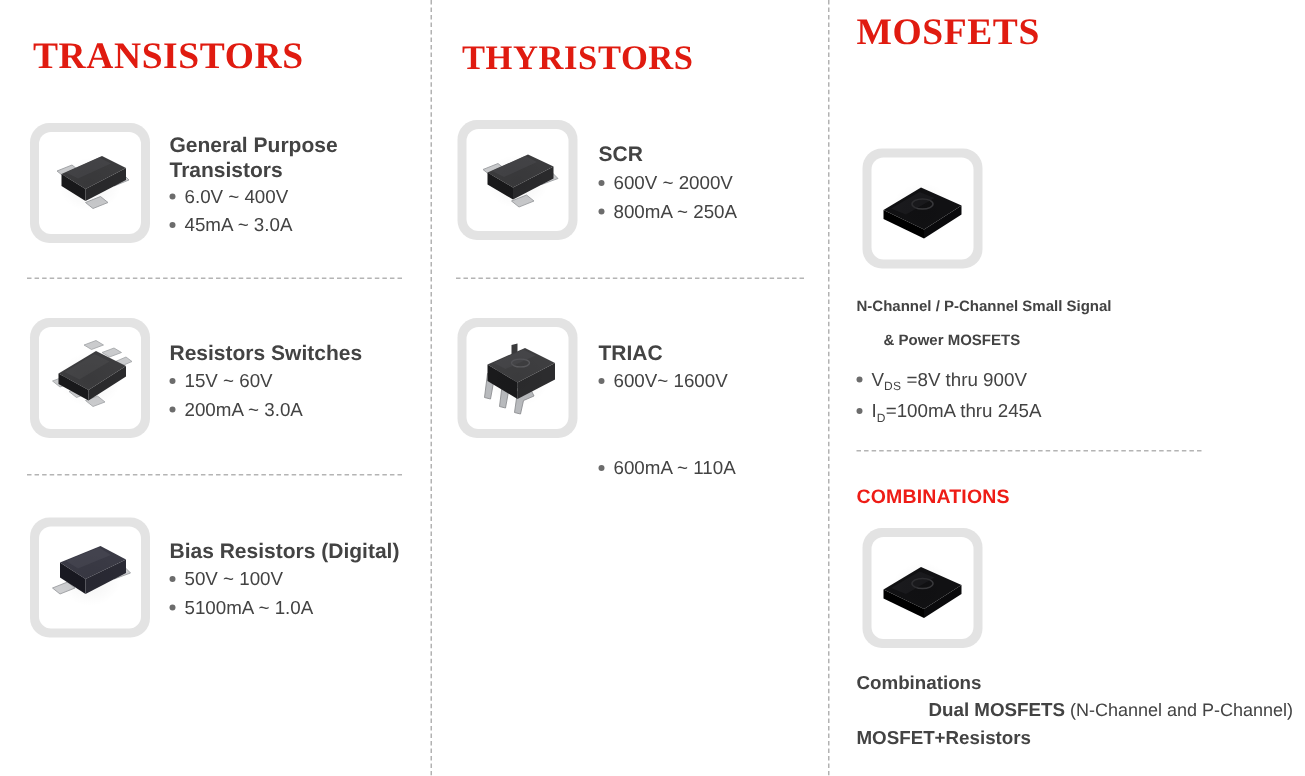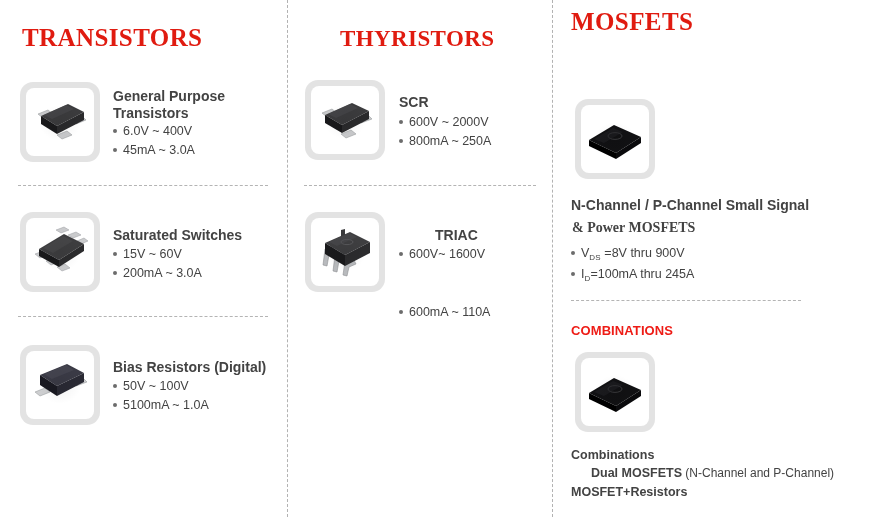--- a/index.html
+++ b/index.html
@@ -140,21 +140,21 @@
 
   .hdivider {
     position: absolute;
     height: 0;
     border-top: 1px dashed #b4b4b4;
   }
 
   
   .mos-head {
     position: absolute;
-    font-size: 14px;
+    font-size: 10px;
     font-weight: bold;
     color: #434343;
     line-height: 18px;
     white-space: nowrap;
   }
   .combo-line {
     position: absolute;
     font-size: 12.5px;
     color: #434343;
     line-height: 18px;
@@ -220,21 +220,21 @@
               <path d="M20 43 L28 40 L33 44 L25 47 Z" fill="#cacbcd" stroke="#9b9da0" stroke-width="0.5"></path>
               <path d="M31 49 L39 46 L44 50 L36 53 Z" fill="#cacbcd" stroke="#9b9da0" stroke-width="0.5"></path>
               <path d="M13 31 L38 16 L58 26 L33 42 Z" fill="#3d3d3f"></path>
               <path d="M13 31 L33 42 L33 49 L13 38 Z" fill="#19191b"></path>
               <path d="M33 42 L58 26 L58 33 L33 49 Z" fill="#2b2b2d"></path>
               <path d="M17 30 L37 18 L47 23 L27 35 Z" fill="#4d4d50" opacity="0.5"></path>
             </g>
           </svg>
         </div>
       </div>
-      <div class="ptext ptitle" style="left:113px; top:227px;">Saturated Switches</div>
+      <div class="ptext ptitle" style="left:113px; top:227px;">Resistors Switches</div>
       <div class="ptext pbullet" style="left:113px; top:245px;">
         <span class="dot"></span><span>15V ~ 60V</span>
       </div>
       <div class="ptext pbullet" style="left:113px; top:264px;">
         <span class="dot"></span><span>200mA ~ 3.0A</span>
       </div>
     </div>
 
     <div class="hdivider" style="left:18px; top:316px; width:250px;"></div>
 
@@ -258,21 +258,21 @@
         <span class="dot"></span><span>50V ~ 100V</span>
       </div>
       <div class="ptext pbullet" style="left:113px; top:396px;">
         <span class="dot"></span><span>5100mA ~ 1.0A</span>
       </div>
     </div>
   </div>
 
   <div class="col col-thyristors">
 
-    <div class="section-title" style="left:20px; top:26px; font-size:23px;margin-left:32px;">THYRISTORS</div>
+    <div class="section-title" style="left:20px; top:26px; font-size:23px;">THYRISTORS</div>
 
     <div class="prod">
       <div class="thumb" style="left:17px; top:80px;">
         <div class="thumb-inner">
           <svg class="pkg" viewBox="0 0 68 68" xmlns="http://www.w3.org/2000/svg">
             <g>
               <path d="M11 27 L21 23 L26 27 L16 31 Z" fill="#c8c9cb" stroke="#9b9da0" stroke-width="0.6"></path>
               <path d="M30 48 L40 44 L45 48 L35 52 Z" fill="#c8c9cb" stroke="#9b9da0" stroke-width="0.6"></path>
               <path d="M46 33 L57 29 L61 33 L50 37 Z" fill="#c8c9cb" stroke="#9b9da0" stroke-width="0.6"></path>
               <path d="M14 29 L41 17 L58 25 L31 39 Z" fill="#3b3b3d"></path>
@@ -308,21 +308,21 @@
 
               <path d="M14 25 L39 14 L59 24 L34 37 Z" fill="#3e3e40"></path>
               <path d="M14 25 L34 37 L34 48 L14 36 Z" fill="#1a1a1c"></path>
               <path d="M34 37 L59 24 L59 35 L34 48 Z" fill="#2c2c2e"></path>
               <ellipse cx="36" cy="24" rx="6" ry="2.6" fill="none" stroke="#5a5a5d" stroke-width="0.9"></ellipse>
               <path d="M18 24 L38 15 L46 19 L26 28 Z" fill="#4e4e51" opacity="0.45"></path>
             </g>
           </svg>
         </div>
       </div>
-      <div class="ptext ptitle" style="left:111px; top:227px;margin-left:36px;">TRIAC</div>
+      <div class="ptext ptitle" style="left:111px; top:227px;">TRIAC</div>
       <div class="ptext pbullet" style="left:111px; top:245px;">
         <span class="dot"></span><span>600V~ 1600V</span>
       </div>
       <div class="ptext pbullet" style="left:111px; top:264px;margin-top:39px;">
         <span class="dot"></span><span>600mA ~ 110A</span>
       </div>
     </div>
   </div>
 
   <div class="col col-mosfets">
@@ -337,21 +337,21 @@
               <path d="M8 35 L33 20 L60 32 L35 48 Z" fill="#111113"></path>
               <path d="M8 35 L35 48 L35 54 L8 41 Z" fill="#000000"></path>
               <path d="M35 48 L60 32 L60 38 L35 54 Z" fill="#0a0a0c"></path>
               <ellipse cx="34" cy="31" rx="7" ry="3.4" fill="none" stroke="#3a3a3d" stroke-width="1"></ellipse>
               <path d="M13 34 L32 23 L42 27 L23 38 Z" fill="#242427" opacity="0.5"></path>
             </g>
           </svg>
         </div>
       </div>
       <div class="mos-head" style="left:18px; top:196px;">N-Channel / P-Channel Small Signal</div>
-      <div class="mos-head" style="left:19px; top:219px;font-family:Liberation Serif, serif;">&amp; Power MOSFETS</div>
+      <div class="mos-head" style="left:36px; top:219px;">&amp; Power MOSFETS</div>
 
       <div class="ptext pbullet" style="left:18px; top:244px;">
         <span class="dot"></span><span>V</span><sub>DS</sub><span> =8V thru 900V</span>
       </div>
       <div class="ptext pbullet" style="left:18px; top:265px;">
         <span class="dot"></span><span>I</span><sub>D</sub><span>=100mA thru 245A</span>
       </div>
     </div>
 
     <div class="hdivider" style="left:18px; top:300px; width:230px;"></div>
@@ -368,21 +368,21 @@
               <path d="M35 48 L60 32 L60 38 L35 54 Z" fill="#0a0a0c"></path>
               <ellipse cx="34" cy="31" rx="7" ry="3.4" fill="none" stroke="#3a3a3d" stroke-width="1"></ellipse>
               <path d="M13 34 L32 23 L42 27 L23 38 Z" fill="#242427" opacity="0.5"></path>
             </g>
           </svg>
         </div>
       </div>
       <div class="combo-line" style="left:18px; top:446px;">
         <b>Combinations</b>
       </div>
-      <div class="combo-line" style="left:6px; top:464px;padding-left:32px;">
+      <div class="combo-line" style="left:34px; top:464px;padding-left:32px;">
         <b>Dual MOSFETS</b><span class="light"> (N-Channel and P-Channel)</span>
       </div>
       <div class="combo-line" style="left:18px; top:483px;">
         <b>MOSFET+Resistors</b>
       </div>
     </div>
   </div>
 
 </div>
 

